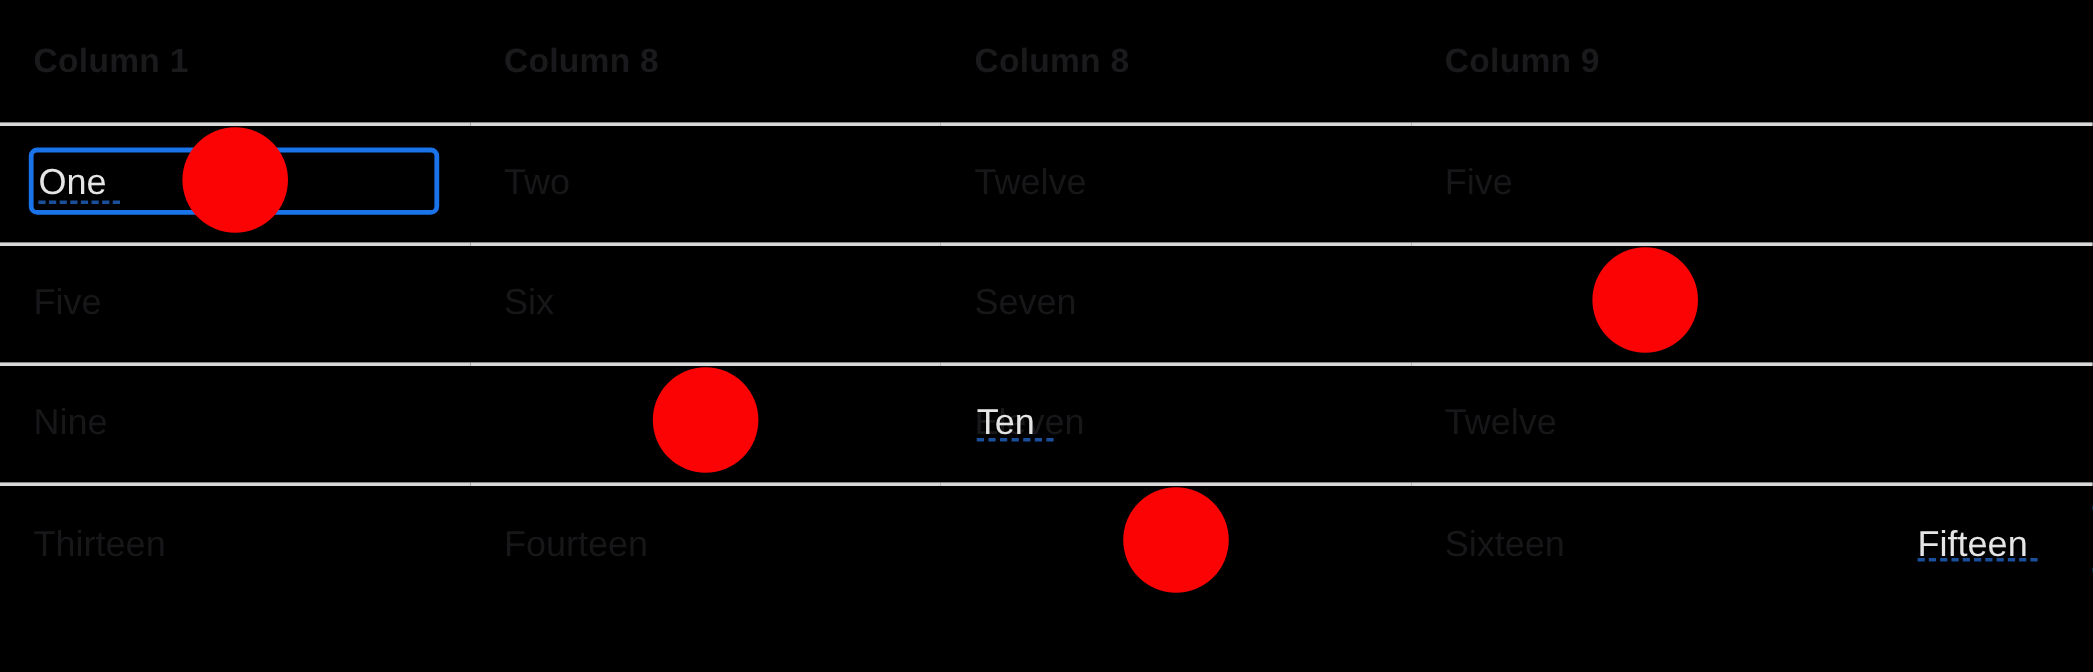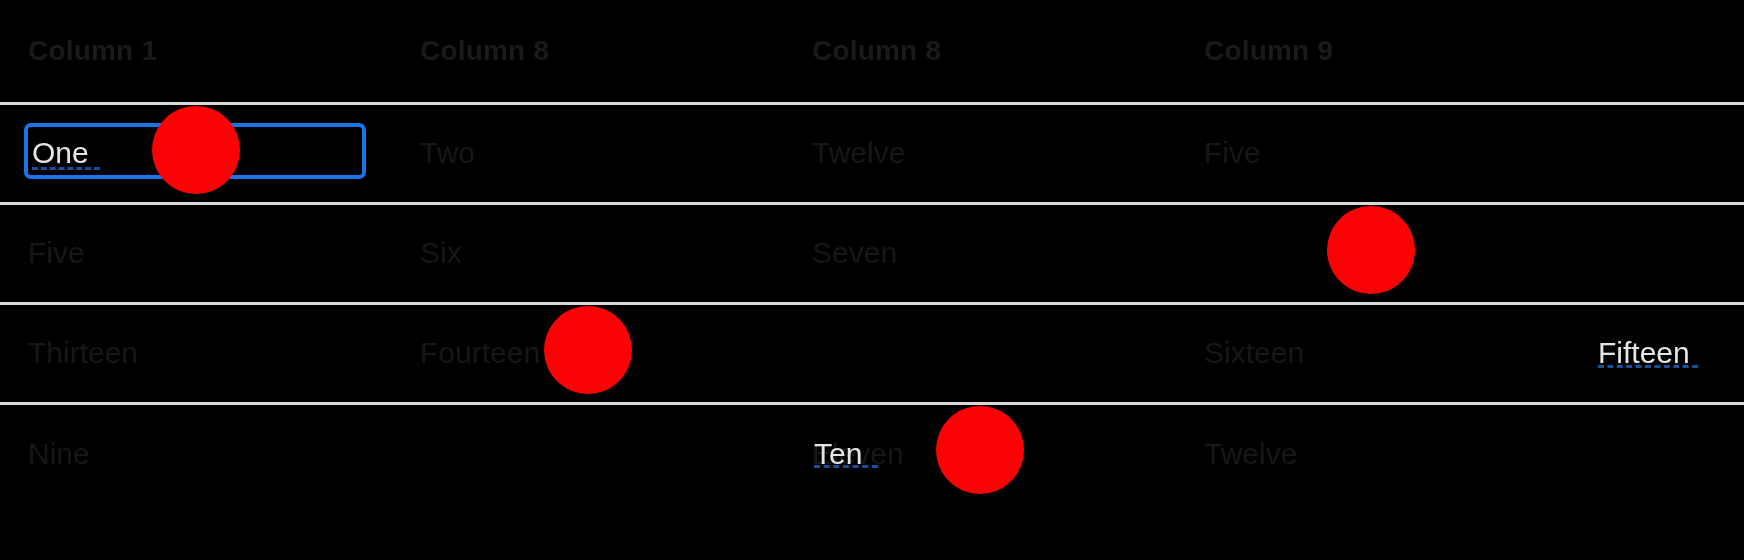--- a/index.html
+++ b/index.html
@@ -143,39 +143,39 @@
         <td>Six</td>
         <td>Seven</td>
         <td class="hl hl-c4">
           
           
           
         </td>
       </tr>
 
       <tr>
+        <td>Nine</td>
+        <td class="hl hl-c2">
+          <span class="hl-box"></span>
+          <span class="hl-text">Ten</span>
+          <span class="hl-underline"></span>
+        </td>
+        <td>Eleven</td>
+        <td>Twelve</td>
+      </tr>
+
+      <tr>
         <td>Thirteen</td>
         <td>Fourteen</td>
         <td class="hl hl-c3">
           <span class="hl-box"></span>
           <span class="hl-text">Fifteen</span>
           <span class="hl-underline"></span>
         </td>
         <td>Sixteen</td>
-      </tr>
-
-      <tr>
-        <td>Nine</td>
-        <td class="hl hl-c2">
-          <span class="hl-box"></span>
-          <span class="hl-text">Ten</span>
-          <span class="hl-underline"></span>
-        </td>
-        <td>Eleven</td>
-        <td>Twelve</td>
       </tr>
 
     </tbody>
   </table>
 
   <div id="markers">
       <div class="marker" style="left: 152px; top: 106px; width: 88px; height: 88px; background: rgb(251, 3, 4);"></div>
       <div class="marker" style="left: 1327px; top: 206px; width: 88px; height: 88px; background: rgb(251, 3, 4);"></div>
       <div class="marker" style="left: 544px; top: 306px; width: 88px; height: 88px; background: rgb(251, 3, 4);"></div>
       <div class="marker" style="left: 936px; top: 406px; width: 88px; height: 88px; background: rgb(251, 3, 4);"></div>

